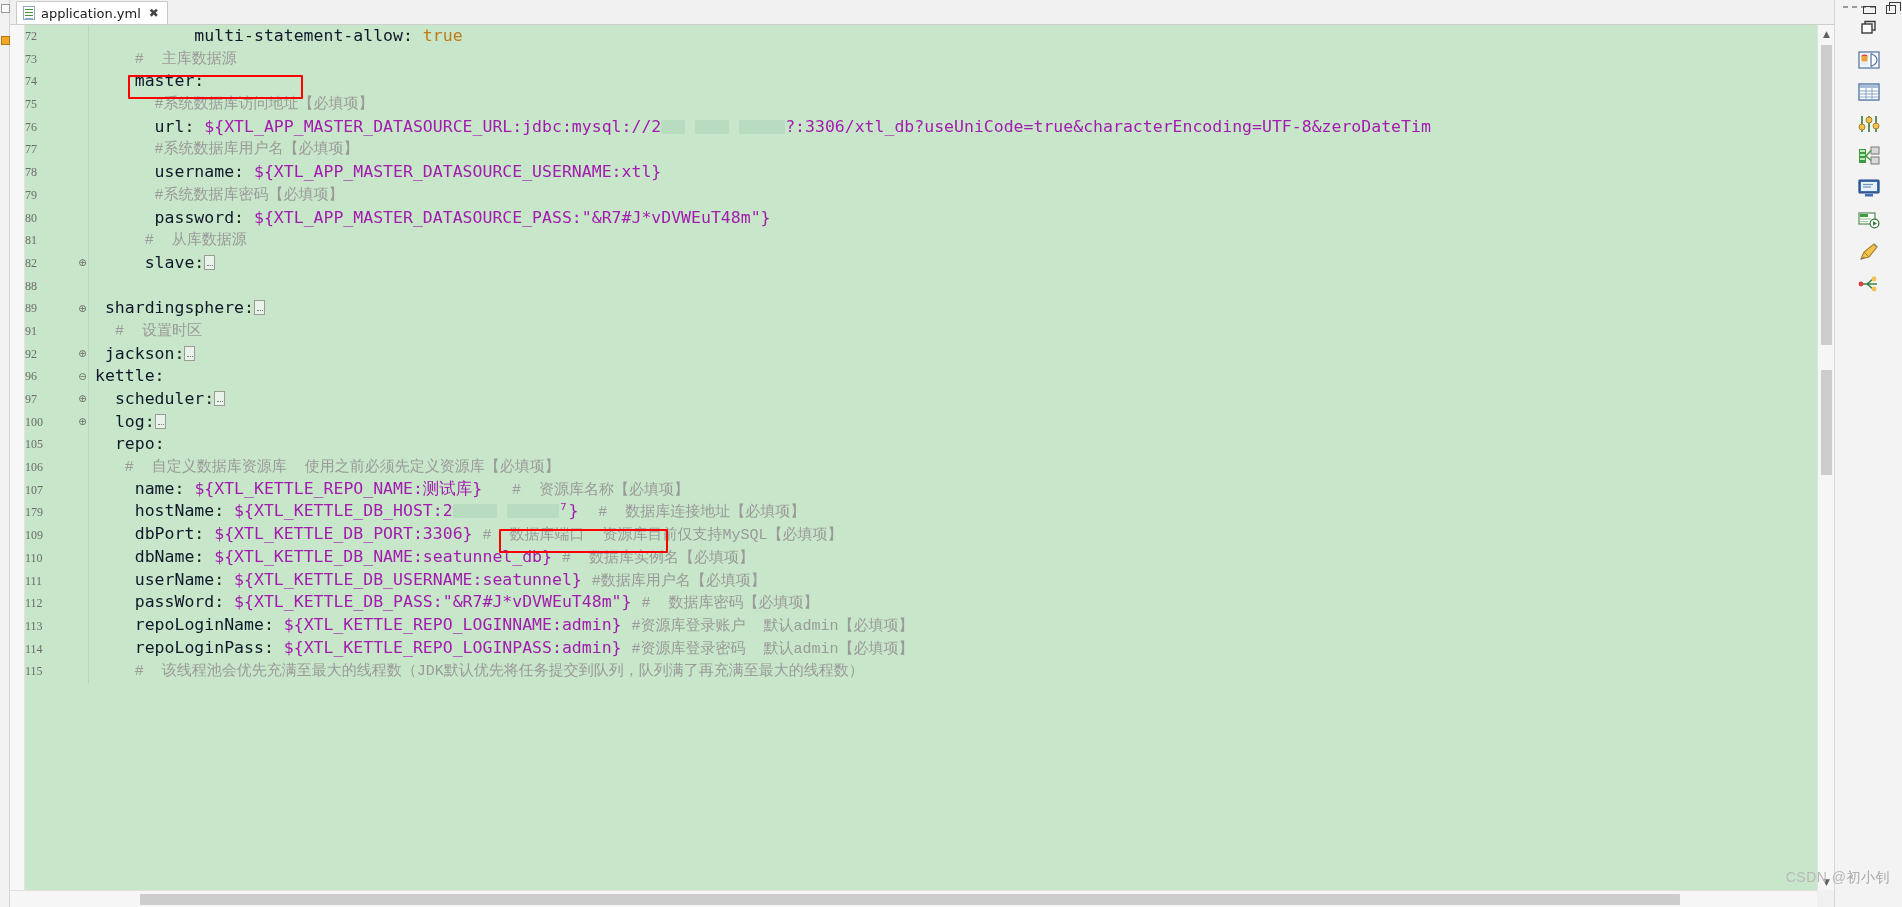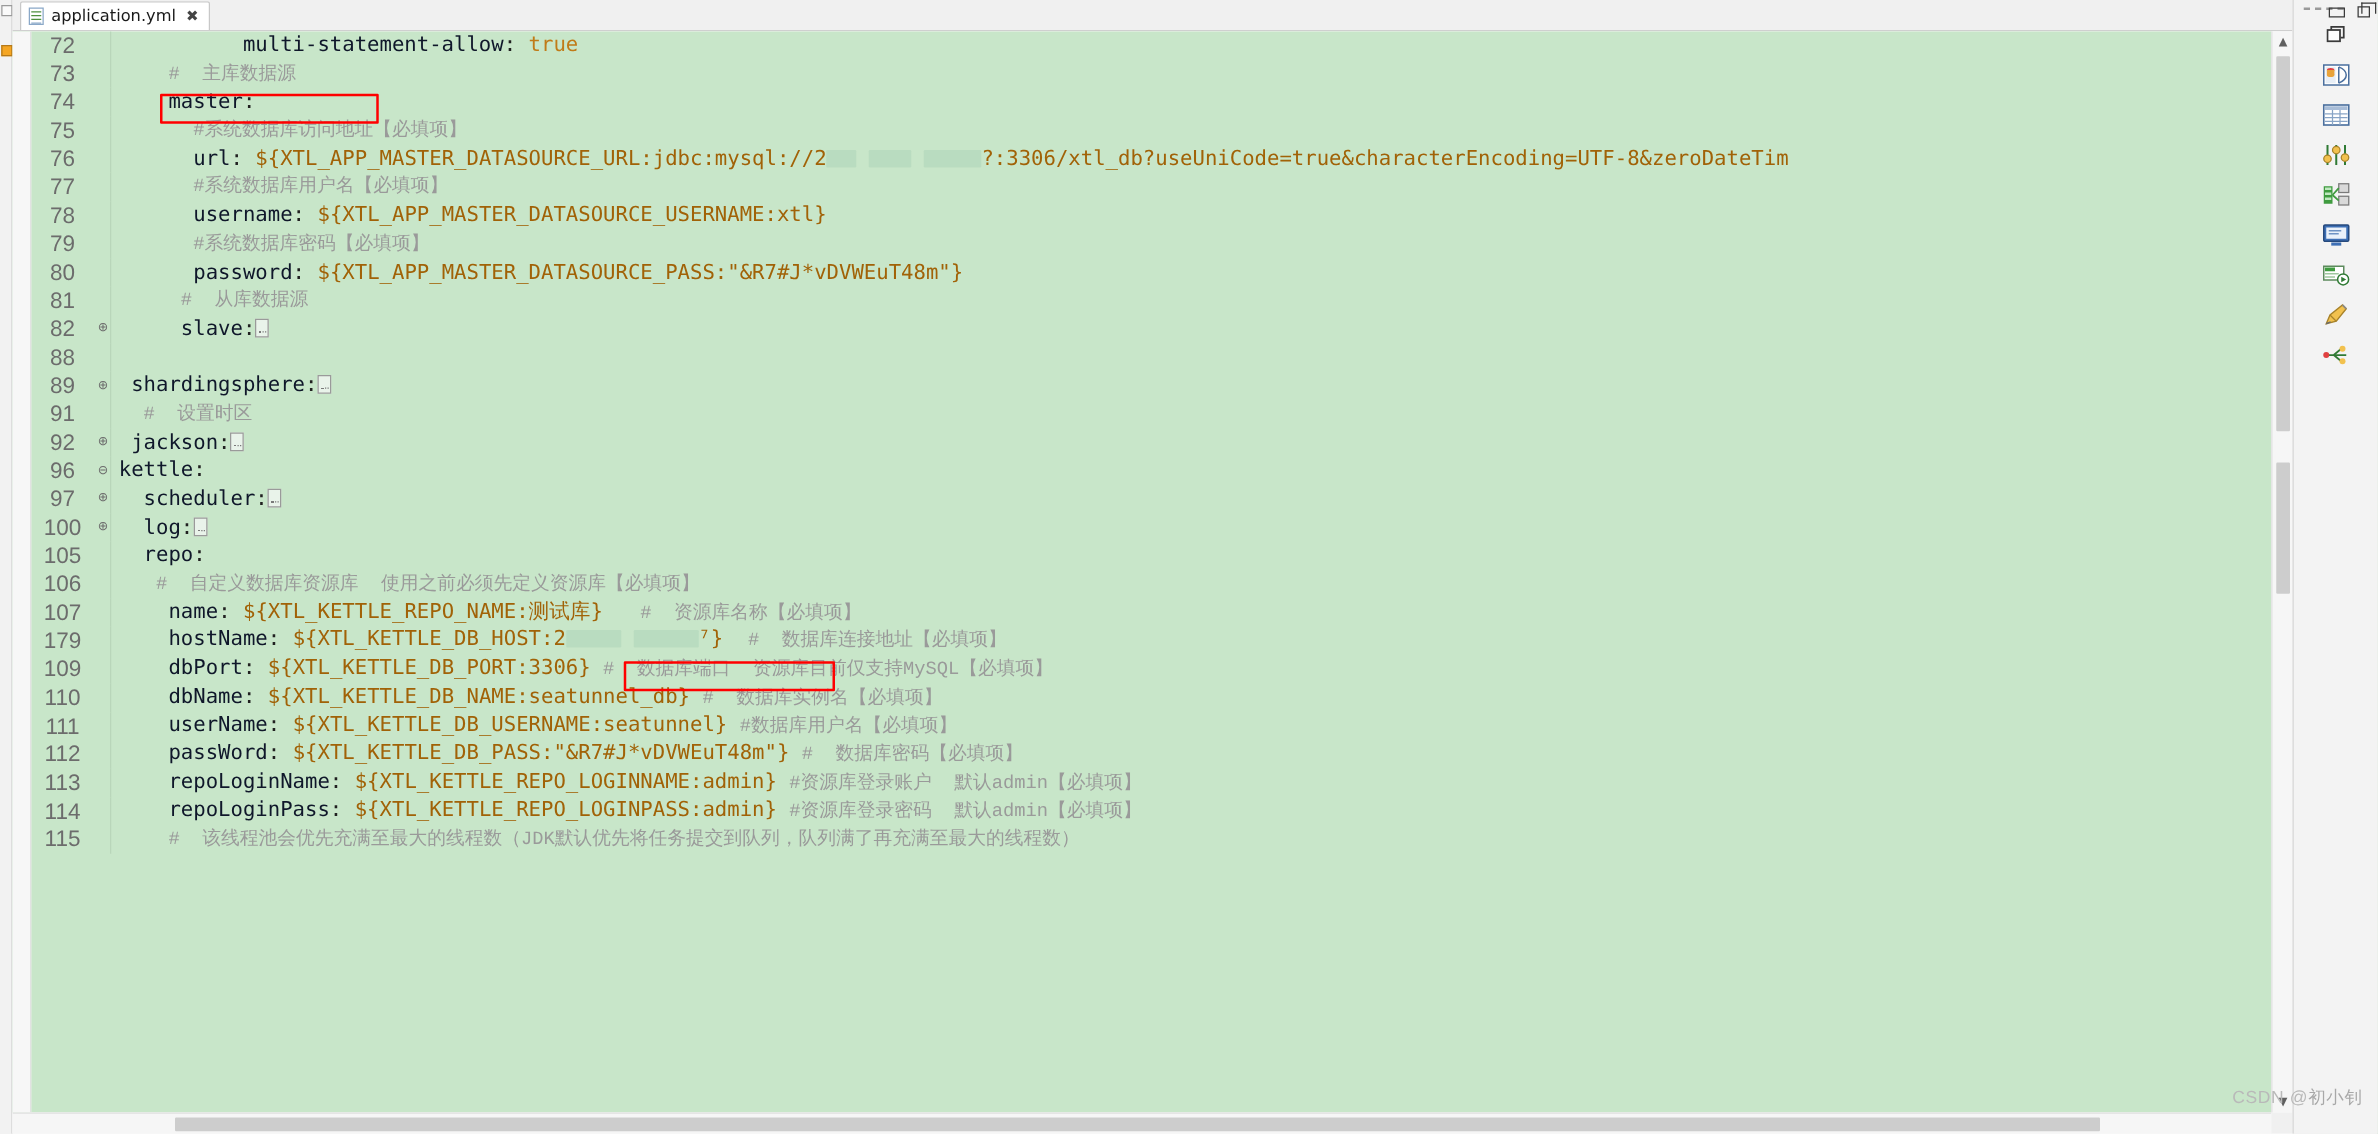--- a/index.html
+++ b/index.html
@@ -78,37 +78,37 @@
   }
   .lines {
     position: absolute; left: 15px; top: 0; right: 0; bottom: 0;
     font-family: "DejaVu Sans Mono", "Liberation Mono", monospace;
     font-size: 16.5px;
     line-height: 22.7px;
     white-space: nowrap;
   }
   .row { position: relative; height: 22.7px; display: flex; align-items: center; }
   .gutter {
-    width: 52px; flex: none; text-align: center; padding-right: 2px;
-    color: #6c6c6c; font-size: 18px;
-    font-family: Liberation Sans, sans-serif;
+    width: 52px; flex: none; text-align: left; padding-right: 2px;
+    color: #6c6c6c; font-size: 12px;
+    font-family: Liberation Serif, serif;
   }
   .fold {
     width: 11px; flex: none; text-align: center; font-size: 10px;
     color: #6c6c6c; line-height: 1;
     font-family: "DejaVu Sans", "Liberation Sans", sans-serif;
   }
   .sep { width: 1px; flex: none; align-self: stretch; background: #b9d6ba; }
   .code {
     padding-left: 6px; white-space: pre; overflow: visible;
   }
   
   .k  { color: #0f172a; }          
   .p  { color: #202020; }          
-  .v  { color: #a16207; }          
+  .v  { color: #a21caf; }          
   .b  { color: #c07b18; }          
   .c  { color: #9a9a9a; }          
   .cn { color: #9a9a9a; font-family: Liberation Mono, monospace; font-size: 15px; }
   .placeholder {
     display: inline-block; width: 11px; height: 15px;
     border: 1px solid #9a9a9a; background: #e9f3ea;
     vertical-align: -2px; position: relative;
   }
   .placeholder:after {
     content: ""; position: absolute; left: 2px; bottom: 2px;

